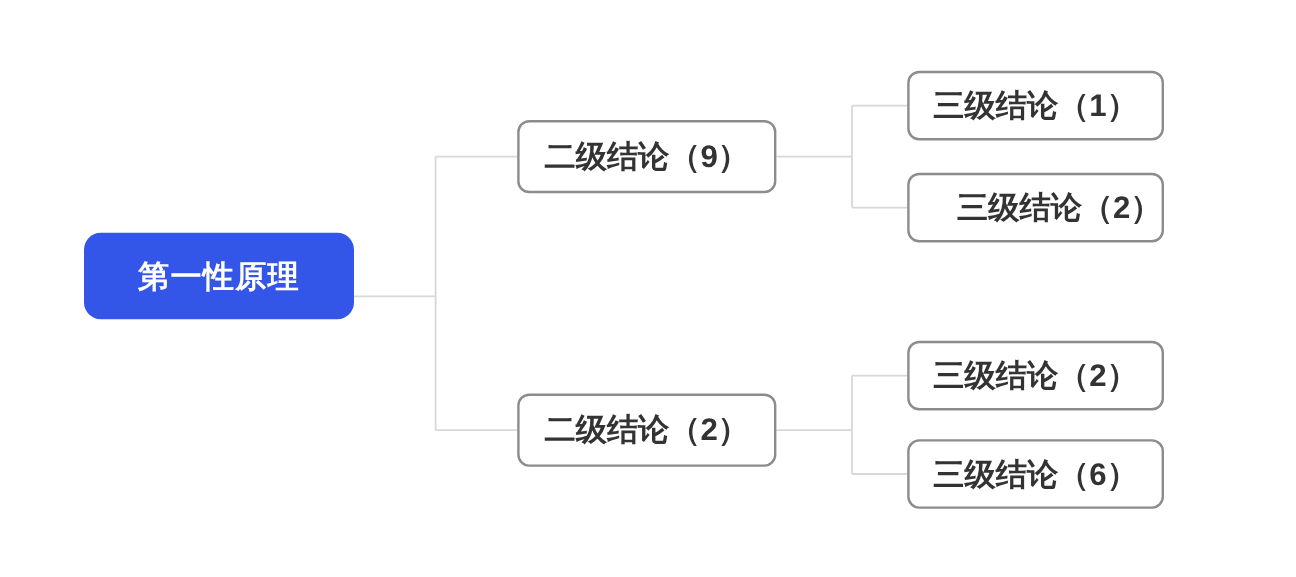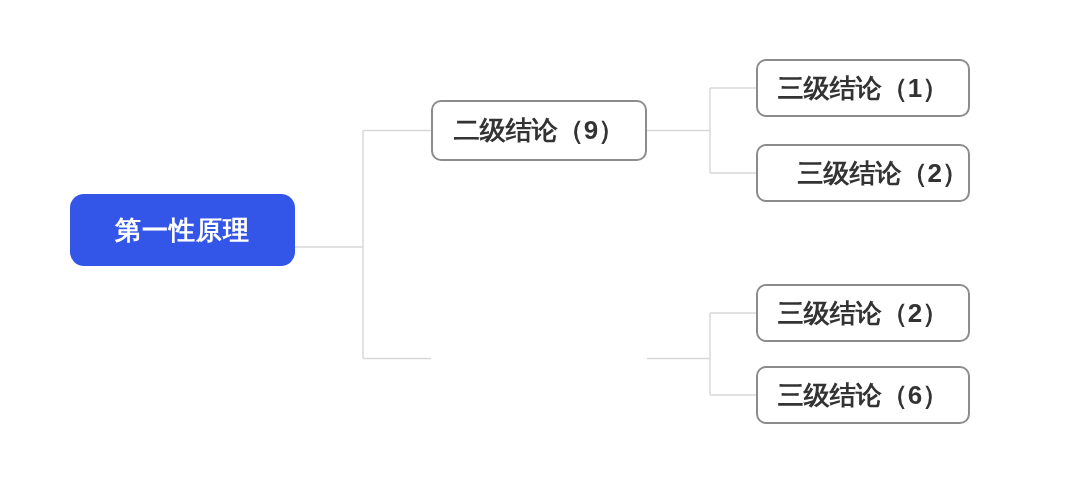--- a/index.html
+++ b/index.html
@@ -100,20 +100,23 @@
   </svg>
 
   <div class="node node-root">
     <span class="node-label">第一性原理</span>
   </div>
 
   <div class="node node-branch node-l2 node-l2-1">
     <span class="node-label">二级结论（9）</span>
   </div>
 
+  <div class="node node-branch node-l2 node-l2-2">
+    <span class="node-label">二级结论（2）</span>
+  </div>
 
   <div class="node node-branch node-l3 node-l3-1">
     <span class="node-label">三级结论（1）</span>
   </div>
 
   <div class="node node-branch node-l3 node-l3-2">
     <span class="node-label">三级结论（2）</span>
   </div>
 
   <div class="node node-branch node-l3 node-l3-3">

